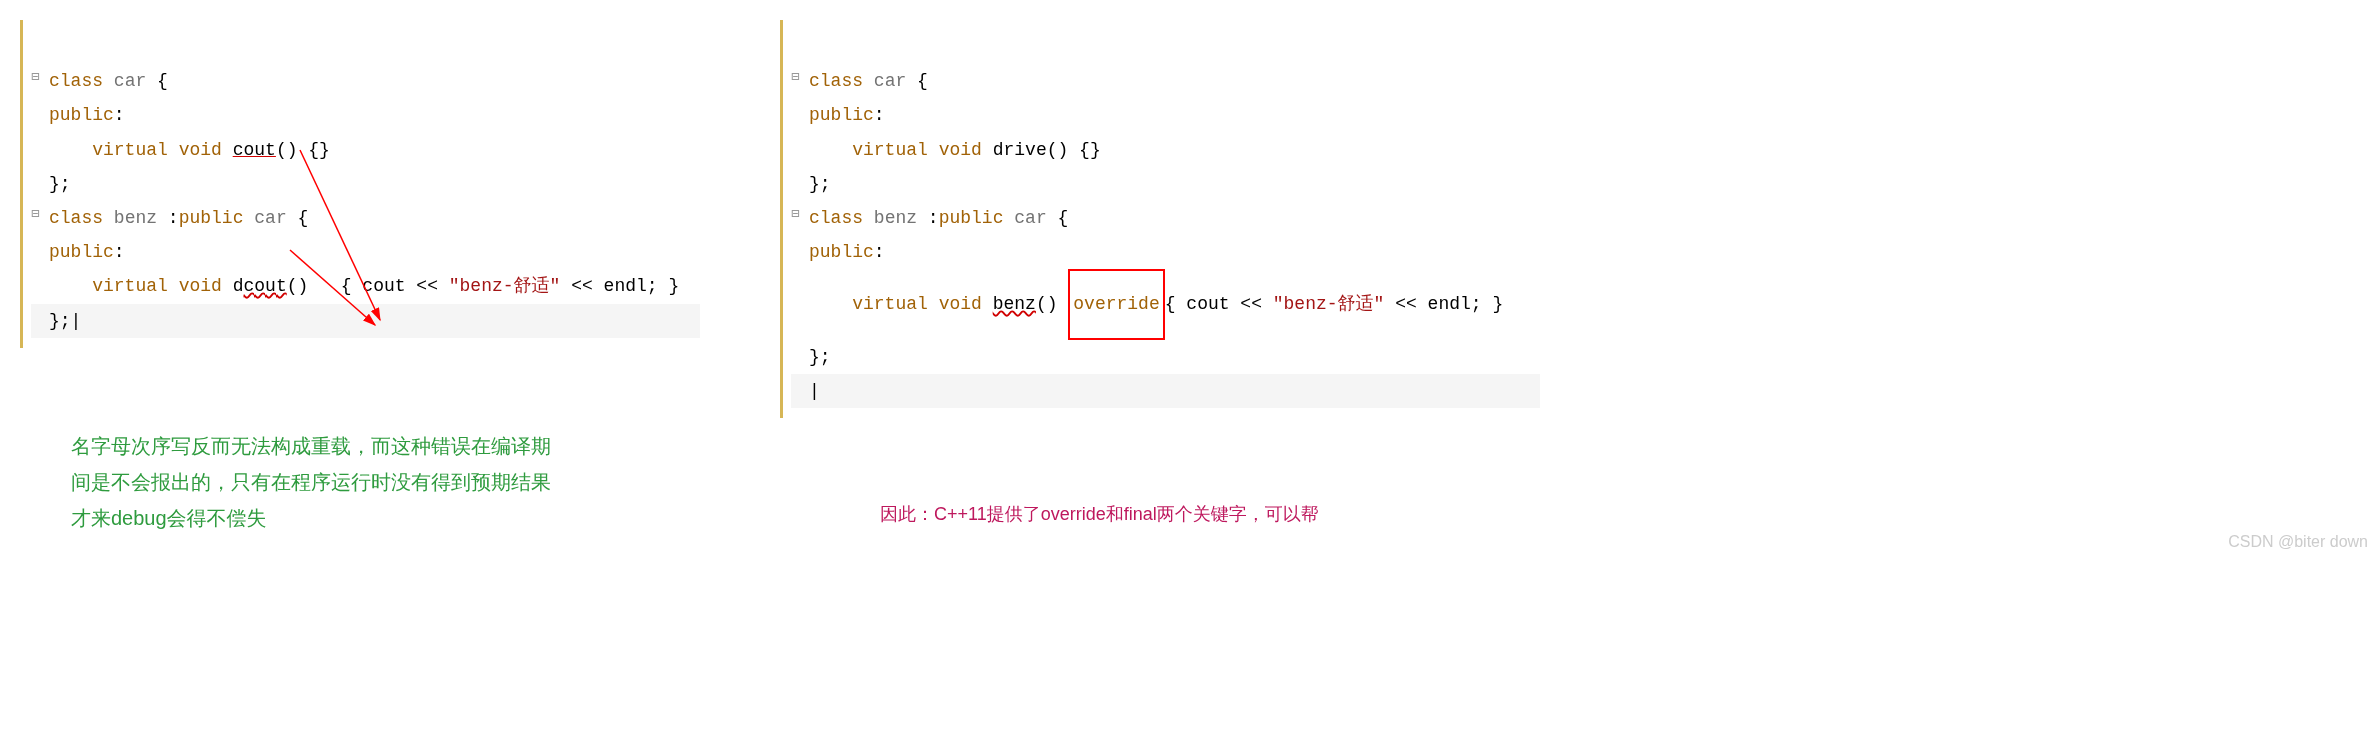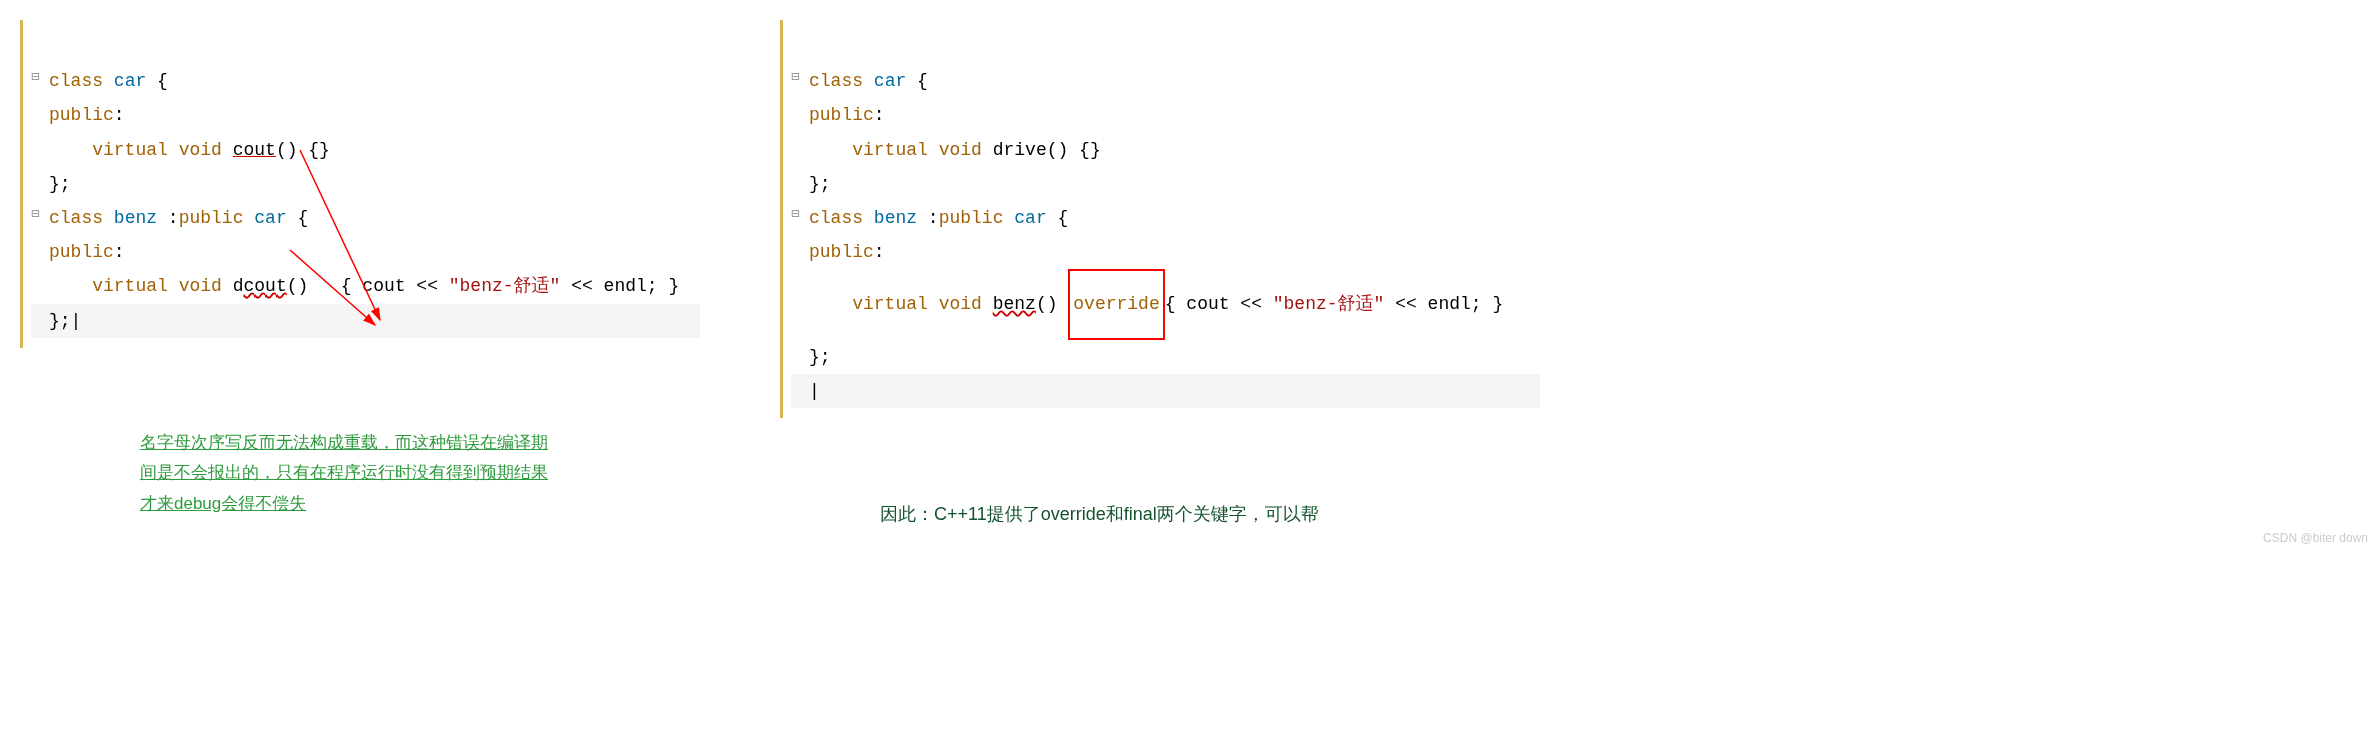--- a/index.html
+++ b/index.html
@@ -28,68 +28,67 @@
   }
   .gutter {
     display: inline-block;
     width: 18px;
     color: #999;
     font-size: 14px;
     vertical-align: top;
     user-select: none;
   }
   .kw { color: #a16207; }
-  .type { color: #0369a1; }
+  .type { color: #737373; }
   .str { color: #a31515; }
   .plain { color: #000; }
   .highlight-line {
     background: #f5f5f5;
     display: inline-block;
     width: 100%;
   }
   .squiggle {
     text-decoration: underline wavy #d00000;
     text-decoration-thickness: 1.5px;
   }
   .redbox {
     border: 2px solid #ff0000;
     padding: 16px 3px;
     display: inline-block;
   }
   .annotation {
     color: #2e9b3e;
     font-family: "Microsoft YaHei", sans-serif;
-    font-size: 17px;
+    font-size: 20px;
     line-height: 1.8;
     margin-top: 80px;
-    margin-left: 120px;
+    margin-left: 51px;
     max-width: 480px;
-    text-decoration: underline;
   }
   .annotation-right {
-    color: #14532d;
+    color: #be185d;
     font-family: "Microsoft YaHei", sans-serif;
     font-size: 18px;
     line-height: 1.8;
     margin-top: 80px;
     margin-left: 100px;
     max-width: 560px;
   }
   .arrow-svg {
     position: absolute;
     top: 100px;
     left: 180px;
     pointer-events: none;
   }
   .watermark {
     position: absolute;
     right: 10px;
     bottom: 5px;
     color: #ccc;
-    font-size: 12px;
+    font-size: 16px;
     font-family: sans-serif;
   }
 </style>
 </head>
 <body>
 
 <div class="container">
 
   <div class="panel" style="width:680px;">
     <div class="code-block">

